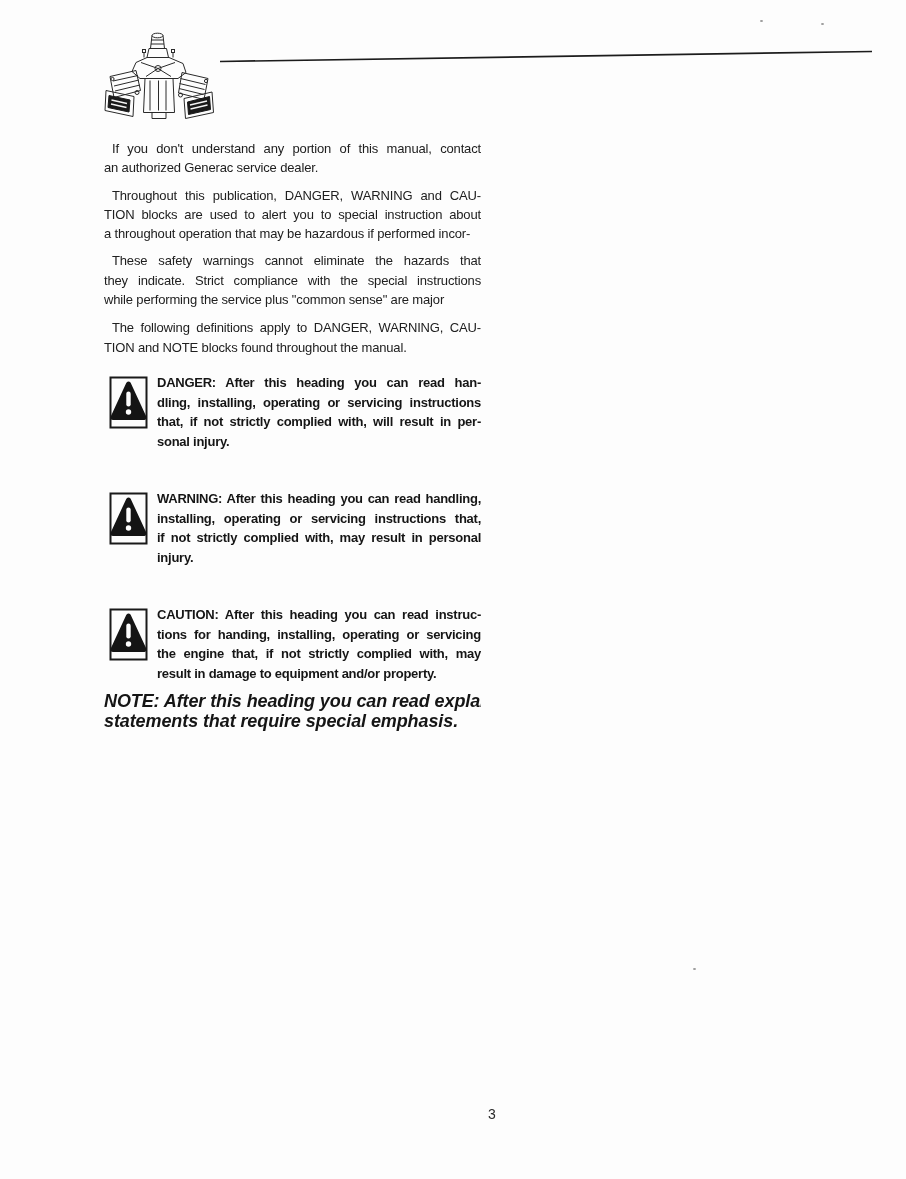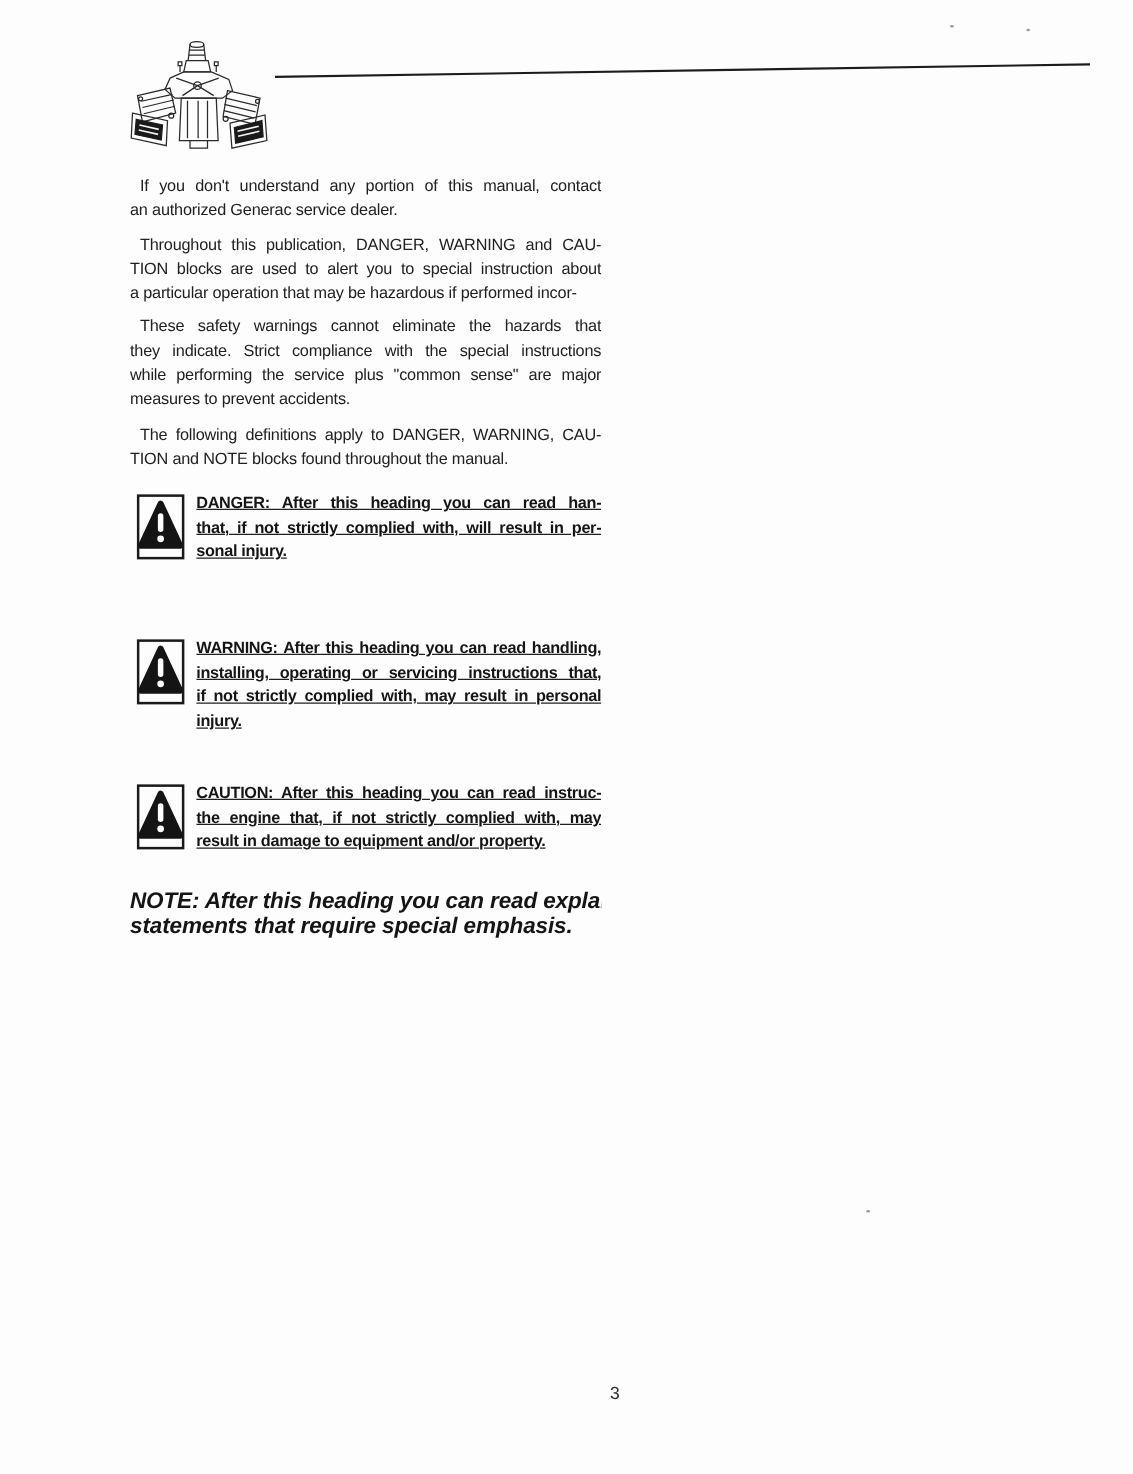--- a/index.html
+++ b/index.html
@@ -43,21 +43,20 @@
   }
   .para .tline:last-child,
   .block-text .tline:last-child,
   .note .tline:last-child { text-align-last: left; }
   .para-indent .tline:first-child { text-indent: 8px; }
 
   .safety-block {
     position: relative;
     min-height: 79px;
     margin-top: 16px;
-    text-decoration: underline;
   }
   .safety-block + .safety-block { margin-top: 37px; }
   .hazard-icon {
     position: absolute; left: 5px; top: 3px;
     width: 39px; height: 53px; display: block;
   }
   .block-text {
     margin-left: 53px;
     font-weight: bold;
     color: #151515;
@@ -137,42 +136,42 @@
 
   <div class="column">
 
     <div class="para para-indent">
         <div class="tline">If you don't understand any portion of this manual, contact</div>
         <div class="tline">an authorized Generac service dealer.</div>
       </div>
     <div class="para para-indent">
         <div class="tline">Throughout this publication, DANGER, WARNING and CAU-</div>
         <div class="tline">TION blocks are used to alert you to special instruction about</div>
-        <div class="tline">a particular operation that may be hazardous if performed incor-</div>
+        <div class="tline">a throughout operation that may be hazardous if performed incor-</div>
       </div>
     <div class="para para-indent" style="margin-bottom:9px;">
         <div class="tline">These safety warnings cannot eliminate the hazards that</div>
         <div class="tline">they indicate. Strict compliance with the special instructions</div>
         <div class="tline">while performing the service plus "common sense" are major</div>
-        <div class="tline">measures to prevent accidents.</div>
       </div>
     <div class="para para-indent">
         <div class="tline">The following definitions apply to DANGER, WARNING, CAU-</div>
         <div class="tline">TION and NOTE blocks found throughout the manual.</div>
       </div>
 
     <section class="safety-block">
       <svg class="hazard-icon" viewBox="0 0 39 53">
         <rect x="1.5" y="1.5" width="36" height="50" fill="#fdfdfd" stroke="#1a1a1a" stroke-width="2"></rect>
         <path d="M19.5 8 L35 41.5 L4 41.5 Z" fill="#141414" stroke="#141414" stroke-width="5" stroke-linejoin="round"></path>
         <rect x="17.3" y="15.5" width="4.4" height="15" rx="2.2" fill="#fdfdfd"></rect>
         <circle cx="19.5" cy="36" r="2.7" fill="#fdfdfd"></circle>
       </svg>
       <div class="block-text">
           <div class="tline">DANGER:  After this heading you can read han-</div>
+          <div class="tline">dling, installing, operating or servicing instructions</div>
           <div class="tline">that, if not strictly complied with, will result in per-</div>
           <div class="tline">sonal injury.</div>
         </div>
     </section>
 
     <section class="safety-block">
       <svg class="hazard-icon" viewBox="0 0 39 53">
         <rect x="1.5" y="1.5" width="36" height="50" fill="#fdfdfd" stroke="#1a1a1a" stroke-width="2"></rect>
         <path d="M19.5 8 L35 41.5 L4 41.5 Z" fill="#141414" stroke="#141414" stroke-width="5" stroke-linejoin="round"></path>
         <rect x="17.3" y="15.5" width="4.4" height="15" rx="2.2" fill="#fdfdfd"></rect>
@@ -188,20 +187,21 @@
 
     <section class="safety-block">
       <svg class="hazard-icon" viewBox="0 0 39 53">
         <rect x="1.5" y="1.5" width="36" height="50" fill="#fdfdfd" stroke="#1a1a1a" stroke-width="2"></rect>
         <path d="M19.5 8 L35 41.5 L4 41.5 Z" fill="#141414" stroke="#141414" stroke-width="5" stroke-linejoin="round"></path>
         <rect x="17.3" y="15.5" width="4.4" height="15" rx="2.2" fill="#fdfdfd"></rect>
         <circle cx="19.5" cy="36" r="2.7" fill="#fdfdfd"></circle>
       </svg>
       <div class="block-text">
           <div class="tline">CAUTION:  After this heading you can read instruc-</div>
+          <div class="tline">tions for handing, installing, operating or servicing</div>
           <div class="tline">the engine that, if not strictly complied with, may</div>
           <div class="tline">result in damage to equipment and/or property.</div>
         </div>
     </section>
 
     <div class="note">
         <div class="tline">NOTE:  After this heading you can read explanatory</div>
         <div class="tline">statements that require special emphasis.</div>
       </div>
 

